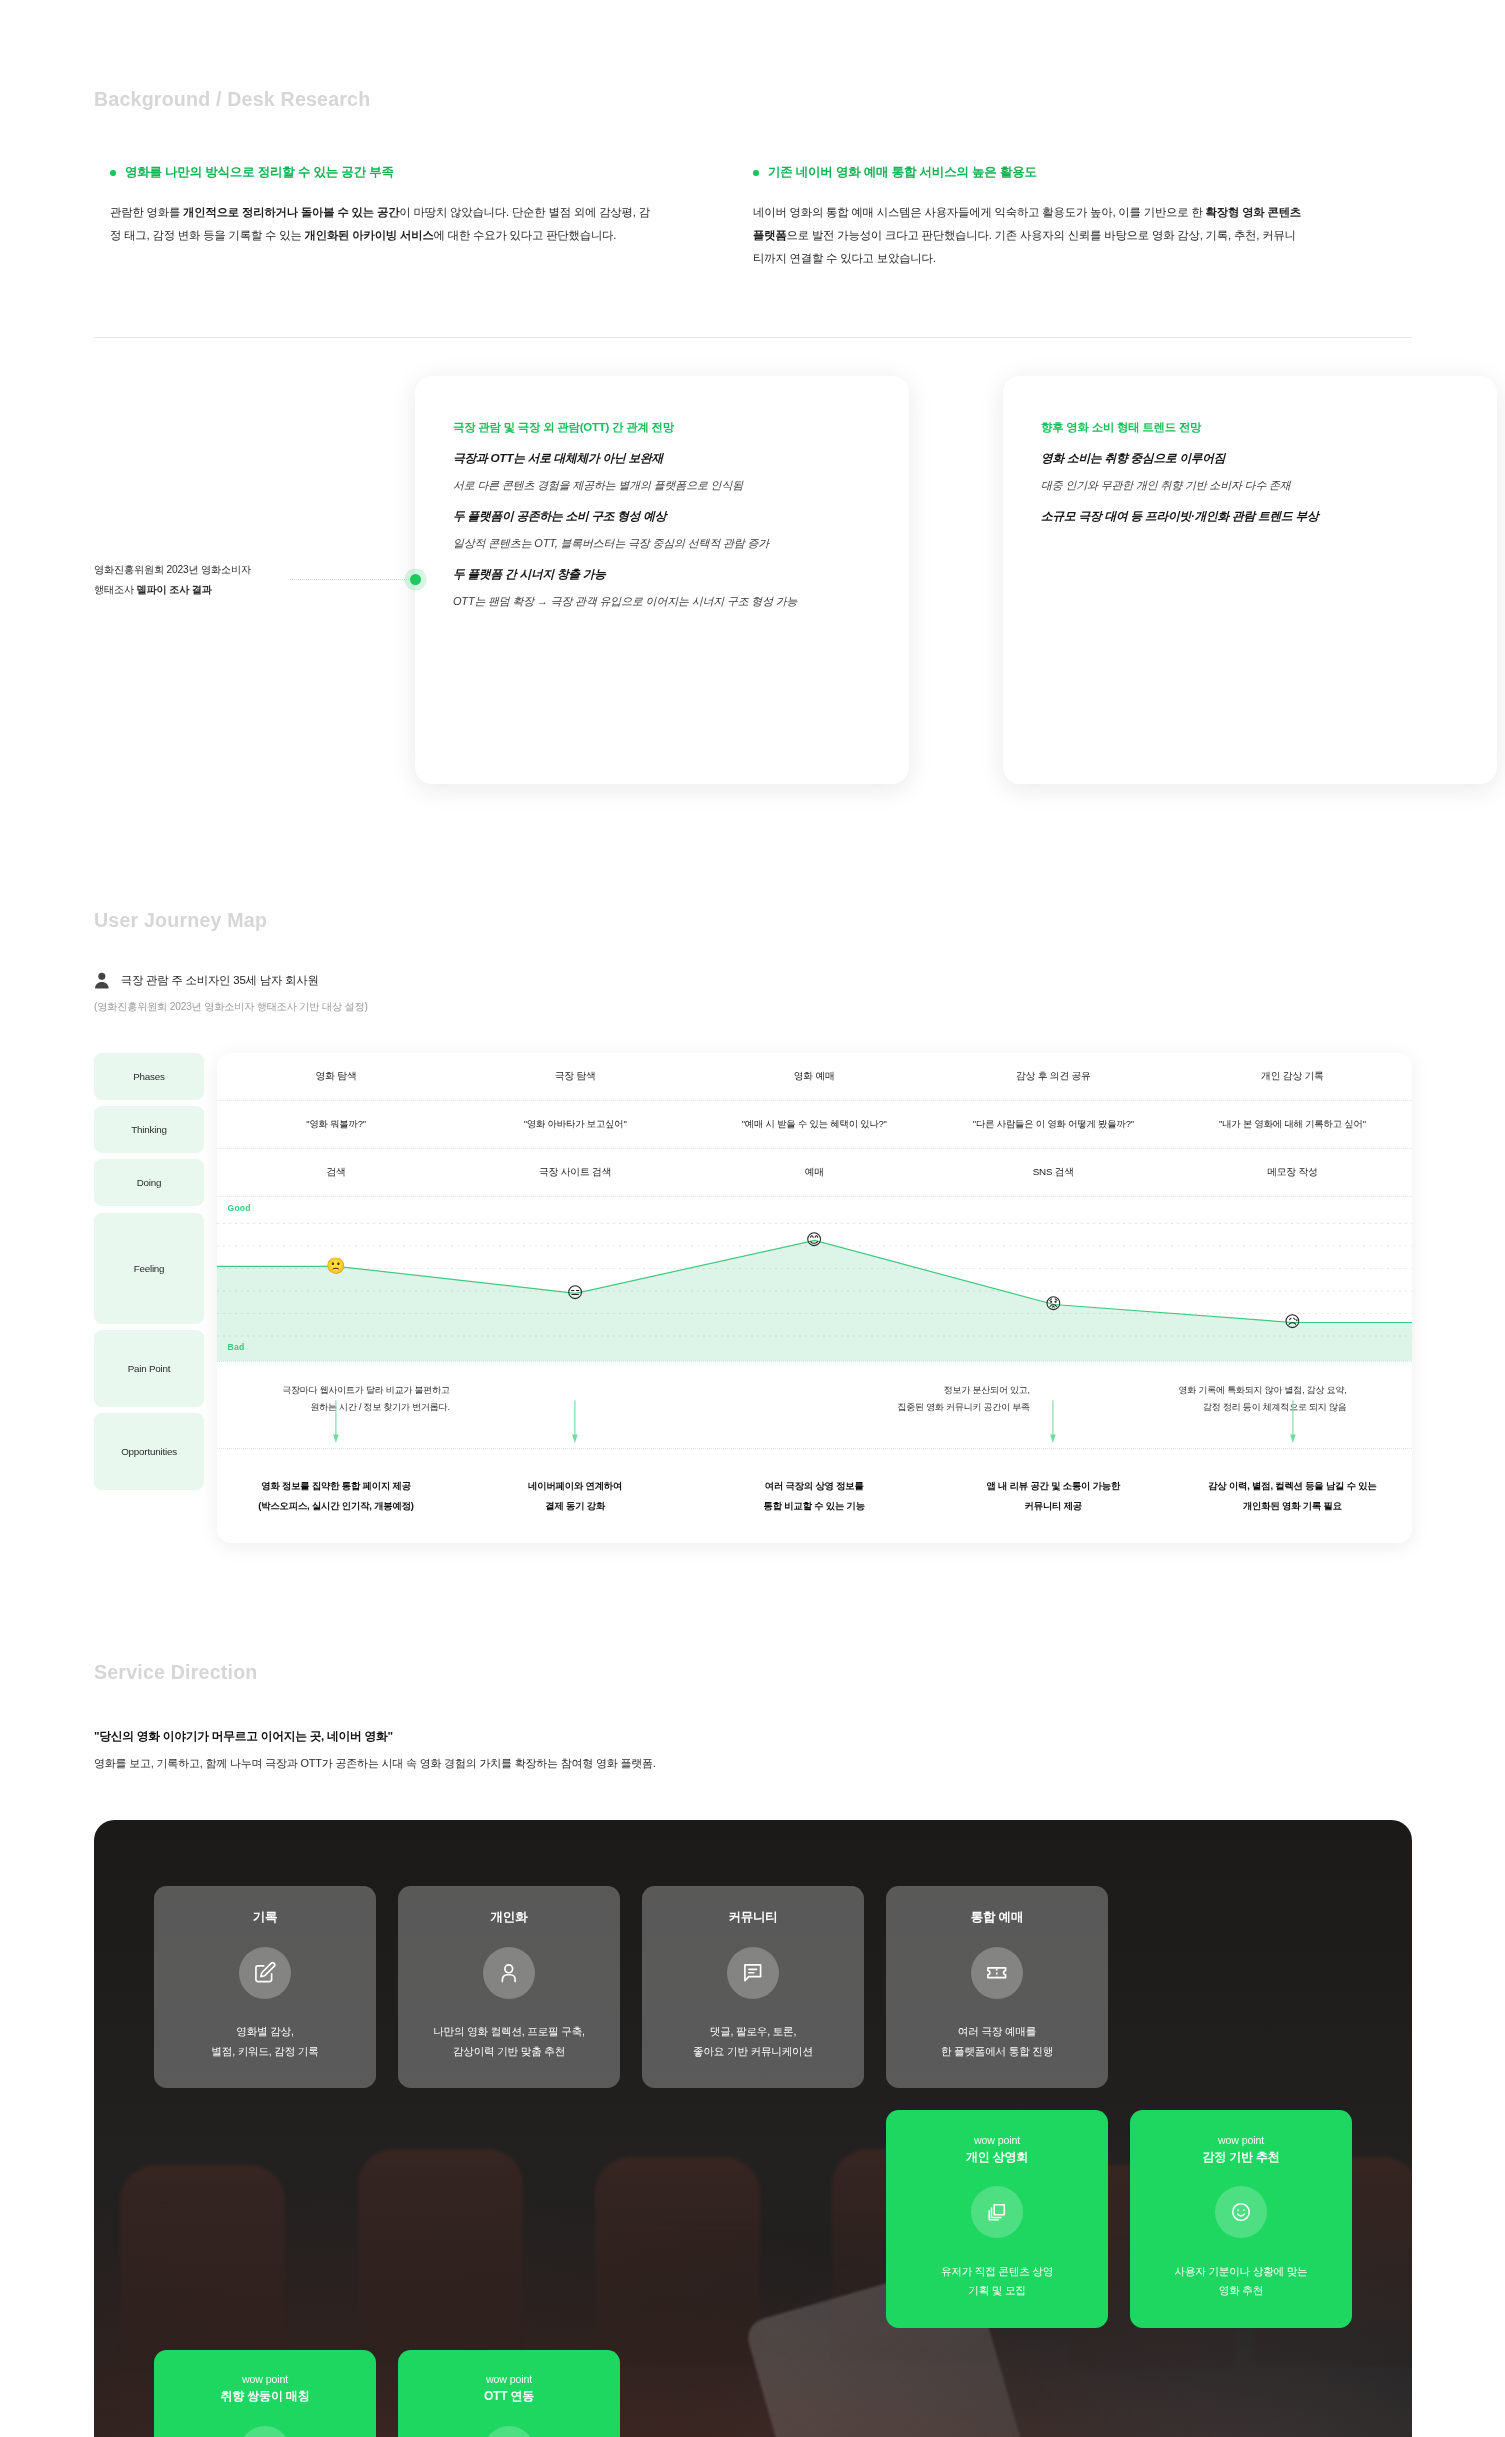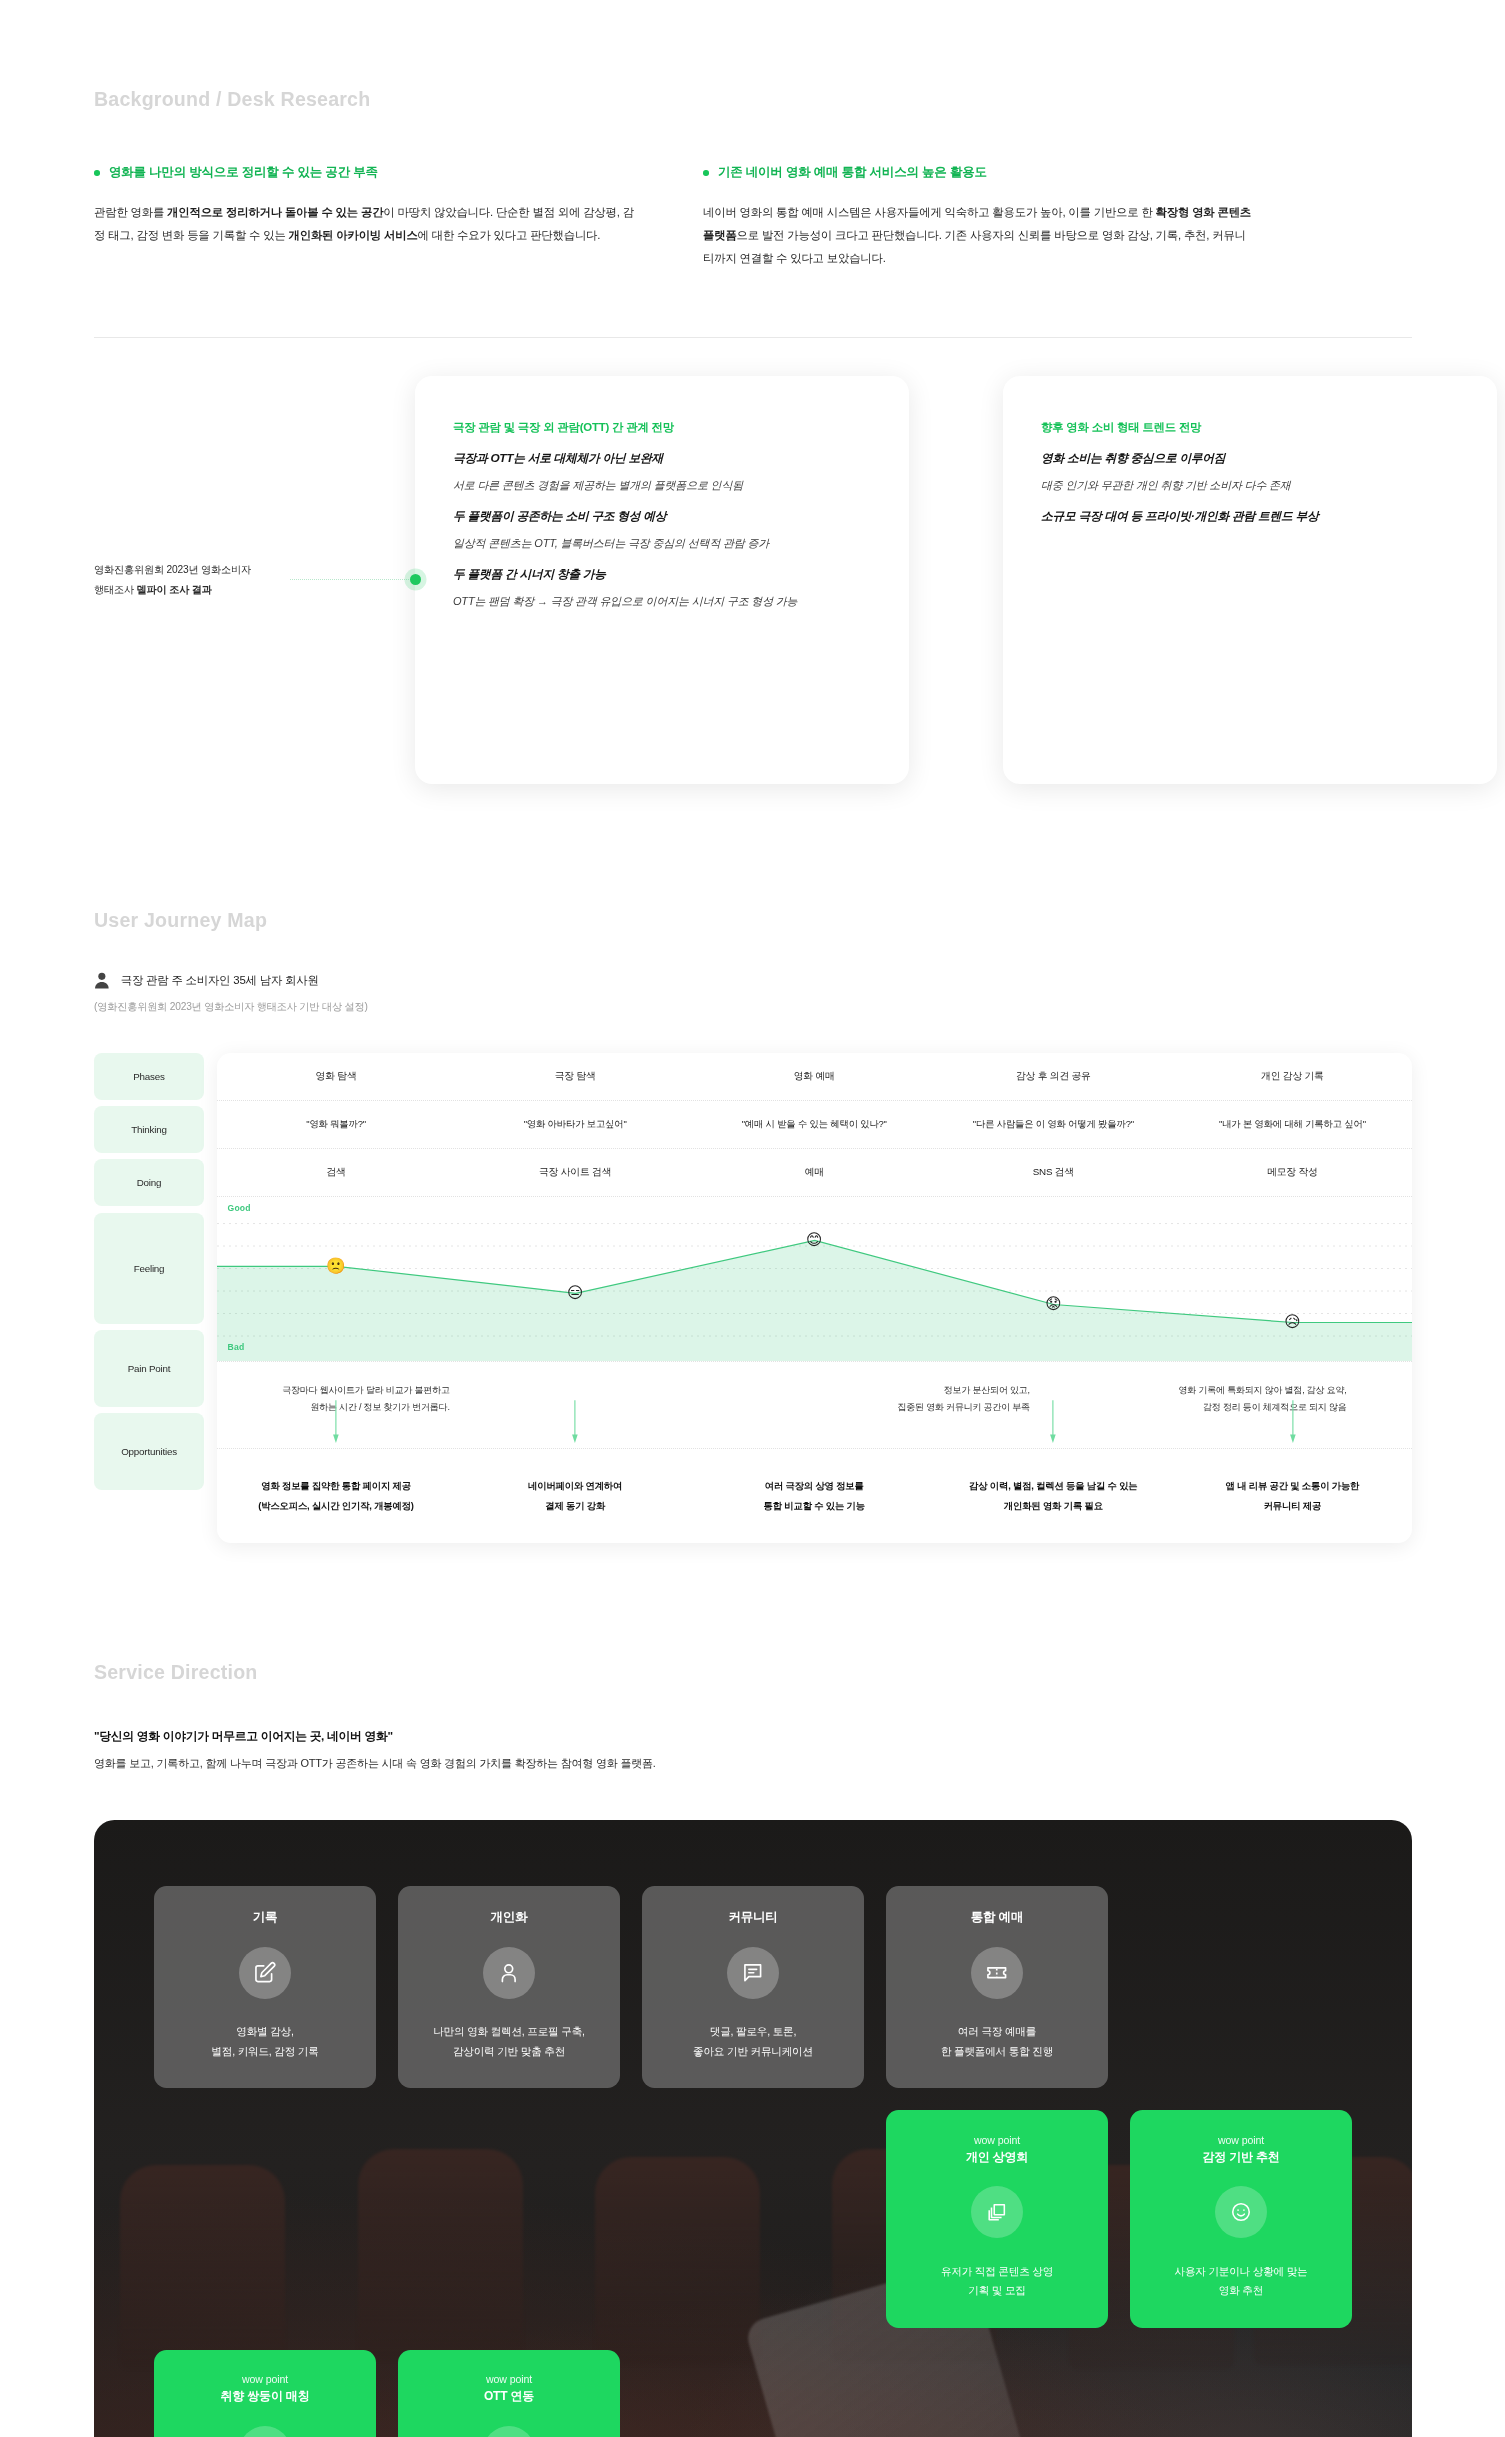--- a/index.html
+++ b/index.html
@@ -17,22 +17,23 @@
     font-size: 19.6px;
     font-weight: 700;
     color: #d6d6d6;
     letter-spacing: 0.2px;
   }
 
   
   .bg-section { padding: 88px 94px 0 94px; }
   .two-col {
     display: flex;
-    gap: 60px;
+    gap: 94px;
     margin-top: 53px;
+    margin-left: 16px;
   }
   .col { width: 549px; }
   .bullet-row { display: flex; align-items: center; gap: 9.4px; }
   .bullet-dot {
     width: 5.5px; height: 5.5px; border-radius: 50%;
     background: #18c65a; flex: 0 0 auto;
     margin-top: 0.8px;
   }
   .bullet-title {
     font-size: 12.5px; font-weight: 700; color: #12b453; letter-spacing: -0.2px;
@@ -543,26 +544,26 @@
           </div>
           <div class="ujm-cell">
             <span>네이버페이와 연계하여</span>
               <span>결제 동기 강화</span>
           </div>
           <div class="ujm-cell">
             <span>여러 극장의 상영 정보를</span>
               <span>통합 비교할 수 있는 기능</span>
           </div>
           <div class="ujm-cell">
+            <span>앱 내 리뷰 공간 및 소통이 가능한</span>
+              <span>커뮤니티 제공</span>
+          </div>
+          <div class="ujm-cell">
             <span>감상 이력, 별점, 컬렉션 등을 남길 수 있는</span>
               <span>개인화된 영화 기록 필요</span>
-          </div>
-          <div class="ujm-cell">
-            <span>앱 내 리뷰 공간 및 소통이 가능한</span>
-              <span>커뮤니티 제공</span>
           </div>
         </div>
 
       </div>
     </div>
   </section>
 
   <section class="sd-section">
     <div class="section-eyebrow">Service Direction</div>
     <div class="sd-quote">"당신의 영화 이야기가 머무르고 이어지는 곳, 네이버 영화"</div>

